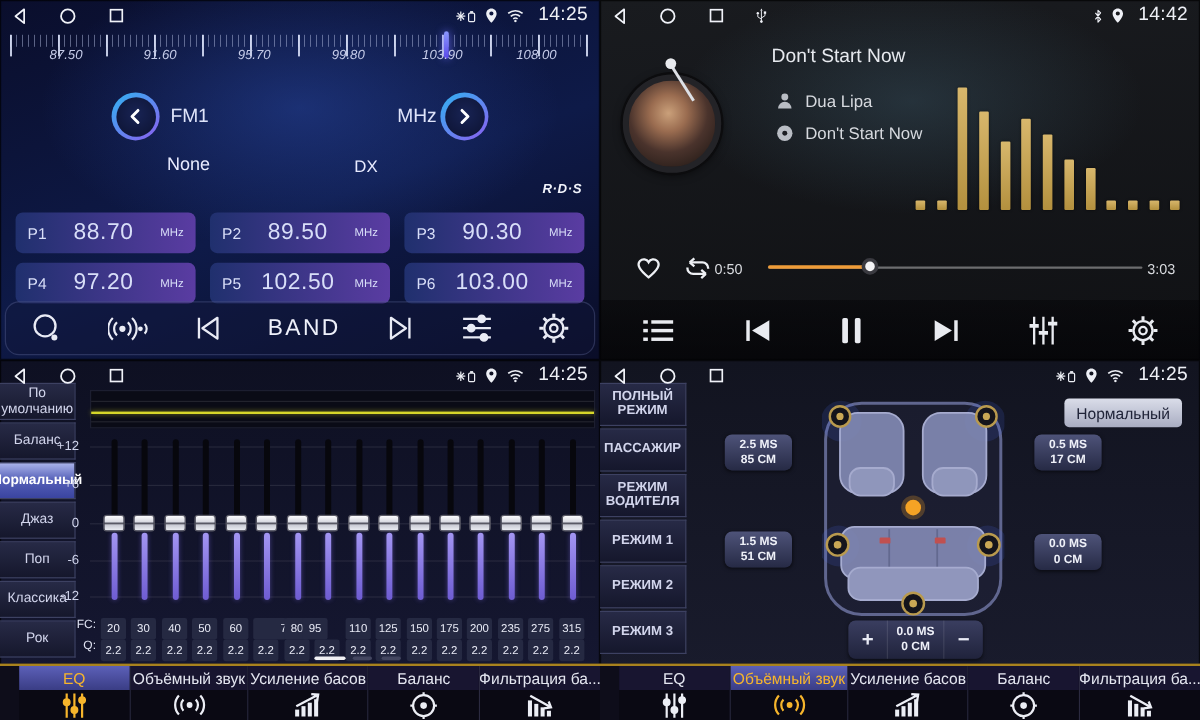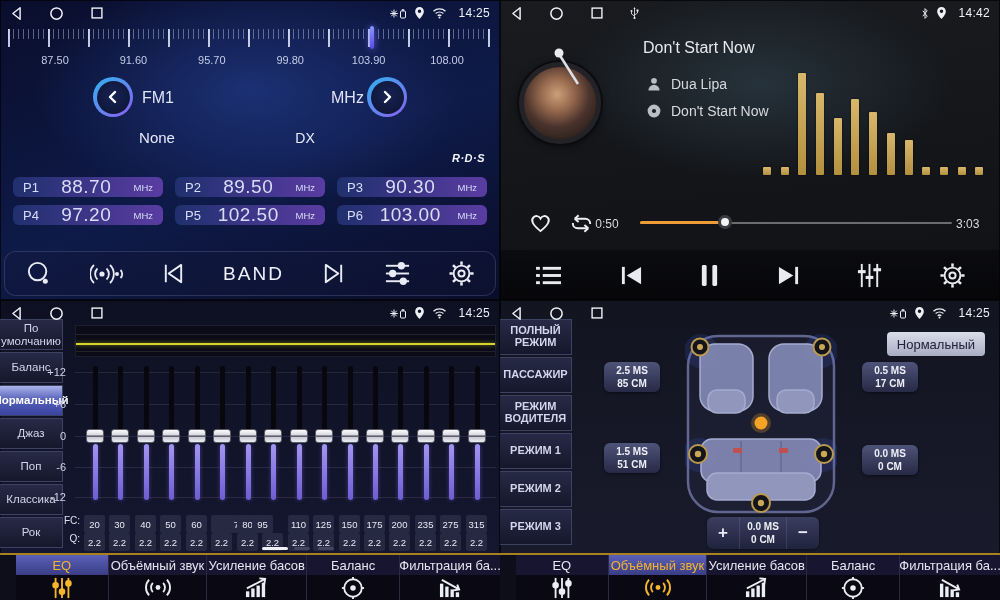--- a/index.html
+++ b/index.html
@@ -10,46 +10,46 @@
   #q-radio{left:0;top:0;background:radial-gradient(60% 55% at 50% 30%, rgba(45,80,180,.45), transparent 72%),linear-gradient(160deg,#0a0e2c,#0e1a48 55%,#0a0d28);}
   #q-player{left:500px;top:0;background:radial-gradient(55% 45% at 52% 28%, rgba(70,105,125,.32), transparent 70%),linear-gradient(175deg,#191b1f,#101114);}
   #q-eq{left:0;top:300px;background:linear-gradient(180deg,#0e1022,#161833);}
   #q-sur{left:500px;top:300px;background:linear-gradient(180deg,#121420,#1a1c2e);}
 
   
   .sb{position:absolute;left:0;top:0;right:0;height:26px;display:flex;align-items:center;padding:0 10px;z-index:5;}
   .sb .nav{display:flex;gap:26px;align-items:center;color:#f0f2f8;}
   .sb .grow{flex:1;}
   .sb .right{display:flex;gap:7px;align-items:center;color:#eef0f6;}
-  .sb .time{font-size:12px;margin-left:4px;letter-spacing:.3px;}
+  .sb .time{font-size:16px;margin-left:4px;letter-spacing:.3px;}
   .sb svg{display:block;}
 
   
   .scale{position:absolute;left:8px;top:29px;width:484px;height:18px;
     background-image:
       repeating-linear-gradient(90deg, rgba(225,232,255,.85) 0 2px, transparent 2px 40px),
       repeating-linear-gradient(90deg, rgba(190,200,235,.45) 0 1px, transparent 1px 5px);
     background-size:100% 18px,100% 10px;background-repeat:no-repeat;}
   .scale-pointer{position:absolute;left:370px;top:26px;width:4px;height:23px;border-radius:2px;
     background:linear-gradient(180deg,#8a97ff,#5a48e8);box-shadow:0 0 7px #6a6cf8;}
   .scale-labels{position:absolute;left:0;top:0;width:500px;height:64px;}
-  .scale-label{position:absolute;top:54px;transform:translateX(-50%);font-size:11px;color:#c5cbe8;}
+  .scale-label{position:absolute;top:40px;transform:translateX(-50%);font-size:11px;color:#c5cbe8;font-style:italic;}
   .nav-btn{position:absolute;top:77px;width:40px;height:40px;border-radius:50%;
     background:linear-gradient(140deg,#2fb3f0,#8c5ef0);display:flex;align-items:center;justify-content:center;cursor:pointer;}
   .nav-btn .in{width:33px;height:33px;border-radius:50%;background:radial-gradient(circle at 50% 42%,#182354,#0c1230);
     display:flex;align-items:center;justify-content:center;}
   .tune-down{left:93px;} .tune-up{left:367px;}
   .band-label{position:absolute;left:142px;top:89px;font-size:16px;color:#dfe4fa;}
   .freq-main{position:absolute;left:0;right:0;top:74px;text-align:center;font-size:36px;font-weight:bold;letter-spacing:1px;color:#fff;}
   .mhz-label{position:absolute;left:331px;top:89px;font-size:16px;color:#dfe4fa;}
   .none-label{position:absolute;left:157px;top:129px;transform:translateX(-50%);font-size:15px;color:#e8ebff;}
   .dx-label{position:absolute;left:305px;top:130px;transform:translateX(-50%);font-size:14px;color:#e8ebff;}
   .rds-badge{position:absolute;left:452px;top:152px;font-size:11px;font-weight:bold;font-style:italic;color:#f2f4fc;letter-spacing:.5px;}
   .presets{position:absolute;left:13px;top:177px;display:grid;grid-template-columns:repeat(3,150px);gap:8px 12px;}
-  .preset{height:20px;border-radius:6px;background:linear-gradient(90deg,#20306e,#5a3ca2);
+  .preset{height:34px;border-radius:6px;background:linear-gradient(90deg,#20306e,#5a3ca2);
     display:flex;align-items:center;padding:0 10px;gap:6px;color:#d8def8;cursor:pointer;}
   .p-id{font-size:13px;} .p-freq{flex:1;text-align:center;font-size:19px;letter-spacing:.5px;} .p-unit{font-size:9.5px;}
   .radio-toolbar{position:absolute;left:4px;top:251px;width:492px;height:45px;border:1px solid rgba(150,160,220,.22);
     border-radius:12px;background:rgba(18,24,58,.38);display:flex;align-items:center;justify-content:space-between;padding:0 20px;color:#e9ebf5;}
   .radio-toolbar .tbi{cursor:pointer;display:flex;align-items:center;}
   .band-btn{font-size:19px;letter-spacing:2px;cursor:pointer;color:#eef0fa;}
 
   
   .song-title{position:absolute;left:143px;top:39px;font-size:16px;color:#e6e9ee;}
   .album{position:absolute;left:19px;top:62px;width:82px;height:82px;border-radius:50%;

